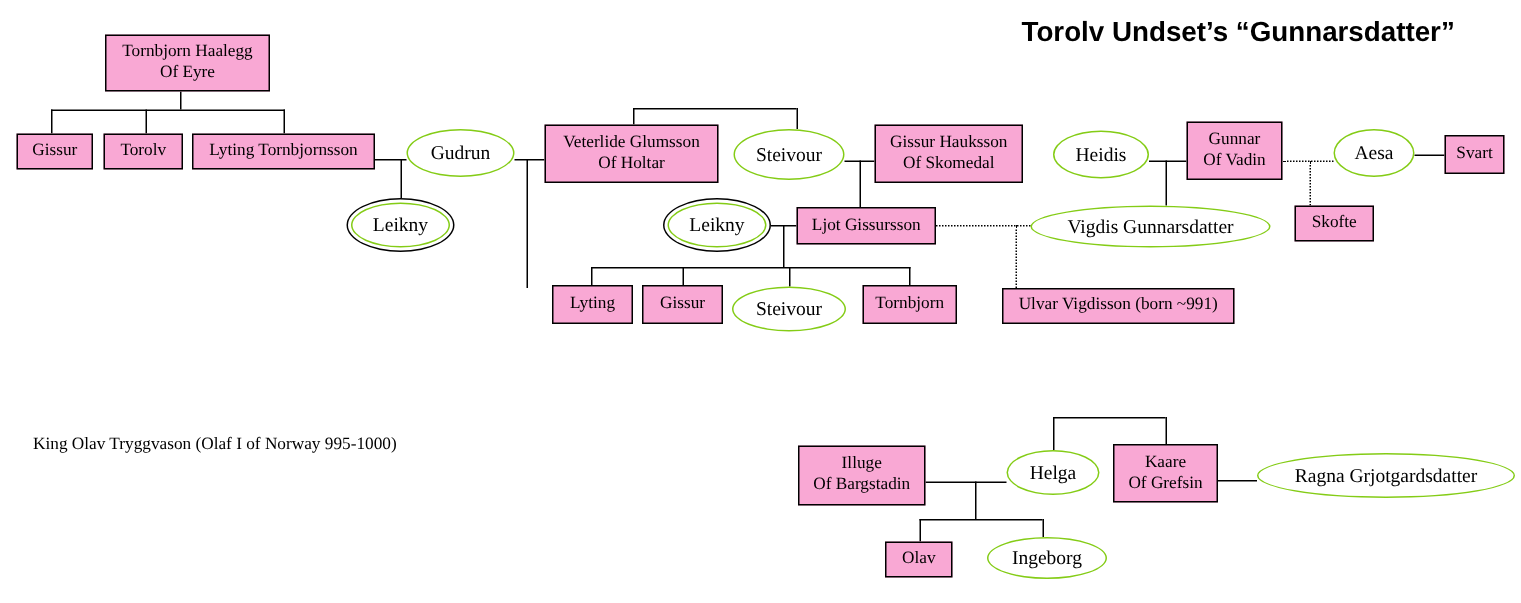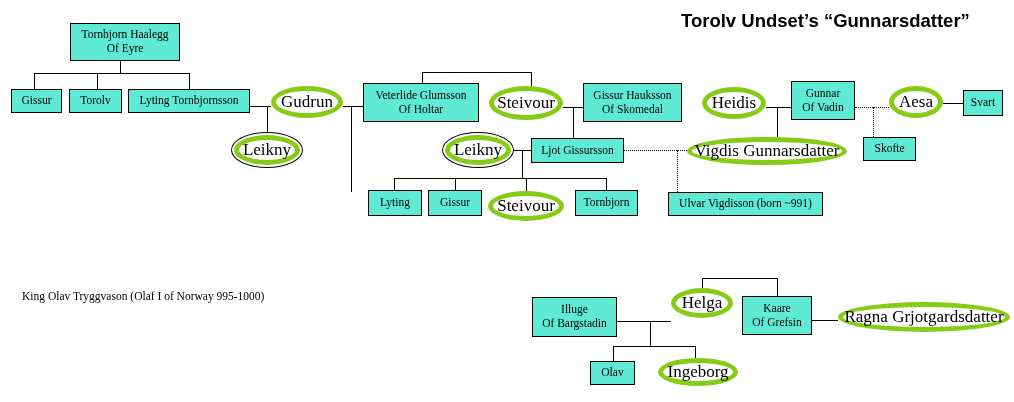--- a/index.html
+++ b/index.html
@@ -1,26 +1,26 @@
 <!DOCTYPE html>
 <html><head>
 <meta charset="utf-8">
 <style>
   html,body{margin:0;padding:0;background:#fff;}
   #canvas{position:relative;width:1014px;height:402px;background:#ffffff;overflow:hidden;
           font-family:"Liberation Serif","DejaVu Serif",serif;color:#000;}
   .title{position:absolute;font-family:"Liberation Sans","DejaVu Sans",sans-serif;
          font-weight:700;font-size:18.5px;white-space:nowrap;}
   .caption{position:absolute;font-size:11.5px;white-space:nowrap;}
-  .box{position:absolute;border:1px solid #000;background:#5eead4;box-sizing:border-box;
+  .box{position:absolute;border:1px solid #000;background:#f9a8d4;box-sizing:border-box;
        display:flex;align-items:center;justify-content:center;text-align:center;
        font-size:11.5px;line-height:1.2;}
-  .ellipse{position:absolute;border:5px solid #84cc16;border-radius:50%;background:#fff;box-sizing:border-box;
+  .ellipse{position:absolute;border:1px solid #84cc16;border-radius:50%;background:#fff;box-sizing:border-box;
        display:flex;align-items:center;justify-content:center;text-align:center;
-       font-size:17px;line-height:1.1;}
+       font-size:13px;line-height:1.1;}
   .ellipse.double{box-shadow:0 0 0 2px #fff,0 0 0 3px #000;}
   .lbl{white-space:pre-line;}
   .ln{position:absolute;background:#000;}
   .dh{position:absolute;height:0;border-top:1px dotted #000;}
   .dv{position:absolute;width:0;border-left:1px dotted #000;}
 </style>
 </head>
 <body>
 
 <div id="canvas">
@@ -136,21 +136,21 @@
     </div>
   <div class="ellipse" style="left:889px;top:86px;width:54px;height:32px;">
       <span class="lbl">Aesa</span>
     </div>
   <div class="ellipse" style="left:687px;top:137px;width:160px;height:28px;">
       <span class="lbl">Vigdis Gunnarsdatter</span>
     </div>
   <div class="ellipse" style="left:488px;top:191px;width:76px;height:30px;">
       <span class="lbl">Steivour</span>
     </div>
-  <div class="ellipse" style="left:671px;top:288px;width:62px;height:30px;">
+  <div class="ellipse" style="left:671px;top:300px;width:62px;height:30px;">
       <span class="lbl">Helga</span>
     </div>
   <div class="ellipse" style="left:658px;top:358px;width:80px;height:28px;">
       <span class="lbl">Ingeborg</span>
     </div>
   <div class="ellipse" style="left:838px;top:302px;width:172px;height:30px;">
       <span class="lbl">Ragna Grjotgardsdatter</span>
     </div>
 
   <div class="ellipse double" style="left:234px;top:135px;width:66px;height:30px;">

